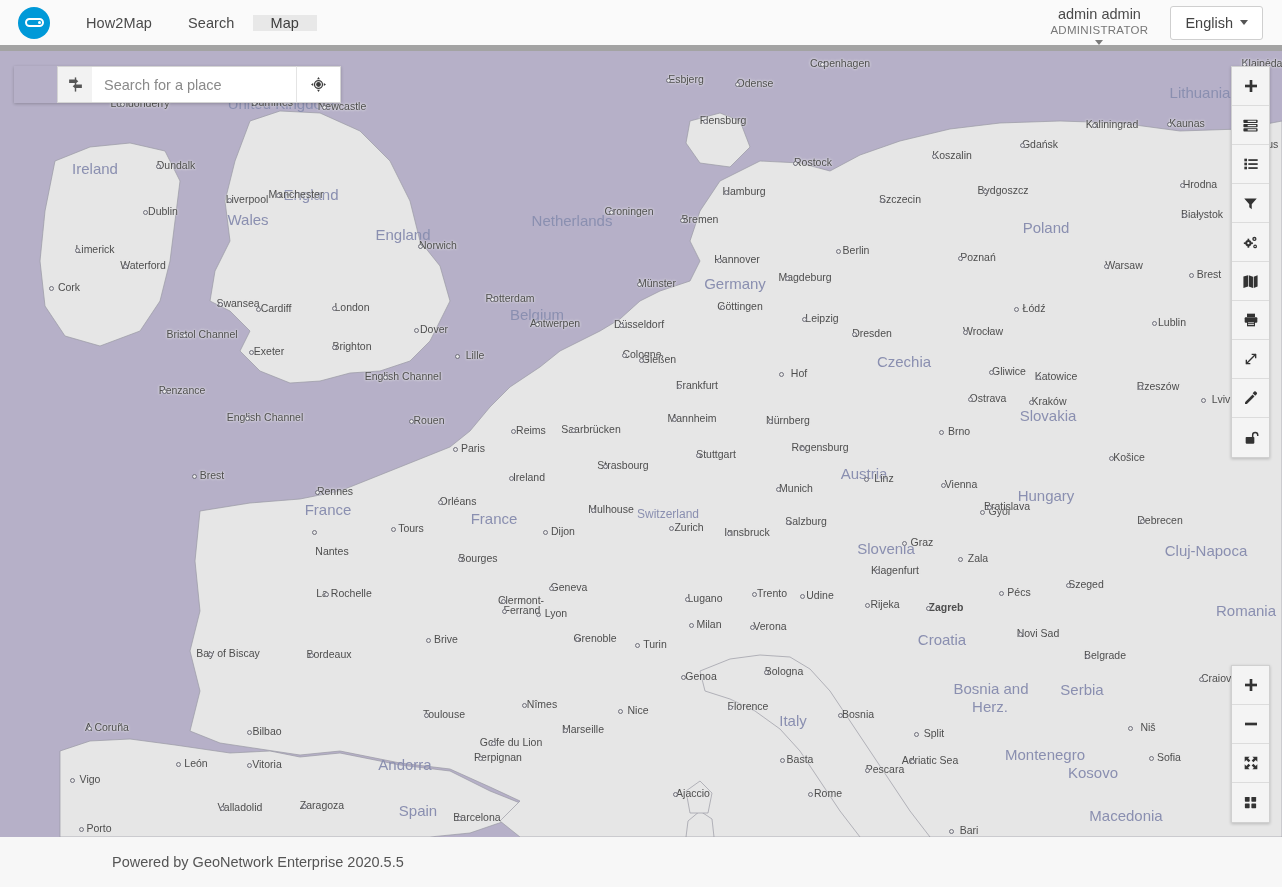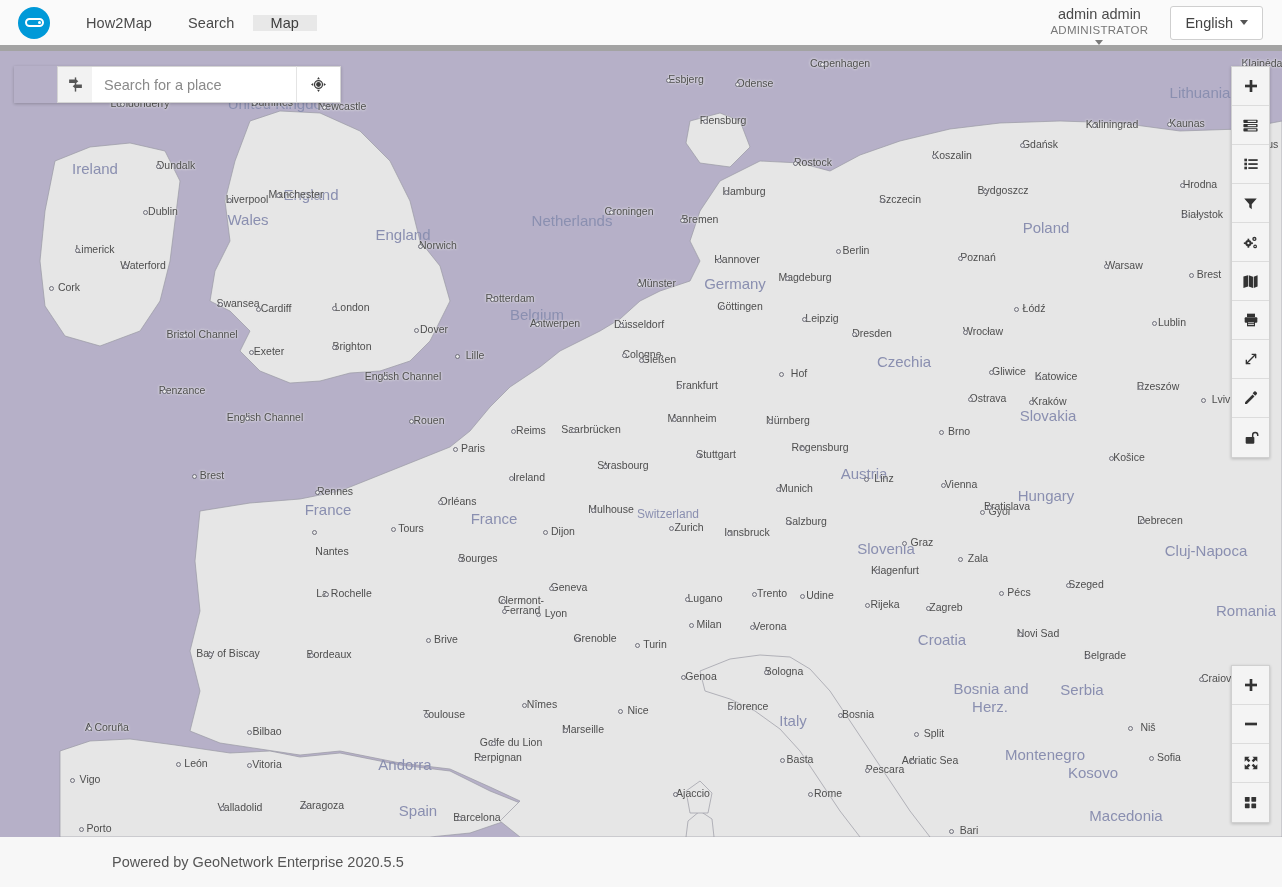--- a/index.html
+++ b/index.html
@@ -458,21 +458,21 @@
       <div style="position: absolute; left: 969px; top: 779px; transform: translate(-50%, -50%); font-size: 10.5px; color: rgb(78, 78, 78); white-space: nowrap; text-shadow: rgb(230, 230, 230) 0px 0px 3px, rgb(230, 230, 230) 0px 0px 2px;">Bari</div>
       <div style="position: absolute; left: 949px; top: 778px; width: 5px; height: 5px; border-radius: 50%; border: 1px solid rgb(112, 112, 124); background: rgb(230, 230, 230);"></div>
       <div style="position: absolute; left: 885px; top: 718px; transform: translate(-50%, -50%); font-size: 10.5px; color: rgb(78, 78, 78); white-space: nowrap; text-shadow: rgb(230, 230, 230) 0px 0px 3px, rgb(230, 230, 230) 0px 0px 2px;">Pescara</div>
       <div style="position: absolute; left: 865px; top: 717px; width: 5px; height: 5px; border-radius: 50%; border: 1px solid rgb(112, 112, 124); background: rgb(230, 230, 230);"></div>
       <div style="position: absolute; left: 930px; top: 709px; transform: translate(-50%, -50%); font-size: 10.5px; color: rgb(78, 78, 78); white-space: nowrap; text-shadow: rgb(230, 230, 230) 0px 0px 3px, rgb(230, 230, 230) 0px 0px 2px;">Adriatic Sea</div>
       <div style="position: absolute; left: 910px; top: 708px; width: 5px; height: 5px; border-radius: 50%; border: 1px solid rgb(112, 112, 124); background: rgb(230, 230, 230);"></div>
       <div style="position: absolute; left: 800px; top: 708px; transform: translate(-50%, -50%); font-size: 10.5px; color: rgb(78, 78, 78); white-space: nowrap; text-shadow: rgb(230, 230, 230) 0px 0px 3px, rgb(230, 230, 230) 0px 0px 2px;">Basta</div>
       <div style="position: absolute; left: 780px; top: 707px; width: 5px; height: 5px; border-radius: 50%; border: 1px solid rgb(112, 112, 124); background: rgb(230, 230, 230);"></div>
       <div style="position: absolute; left: 693px; top: 742px; transform: translate(-50%, -50%); font-size: 10.5px; color: rgb(78, 78, 78); white-space: nowrap; text-shadow: rgb(230, 230, 230) 0px 0px 3px, rgb(230, 230, 230) 0px 0px 2px;">Ajaccio</div>
       <div style="position: absolute; left: 673px; top: 741px; width: 5px; height: 5px; border-radius: 50%; border: 1px solid rgb(112, 112, 124); background: rgb(230, 230, 230);"></div>
-      <div style="position: absolute; left: 946px; top: 556px; transform: translate(-50%, -50%); font-size: 10.5px; color: rgb(78, 78, 78); white-space: nowrap; text-shadow: rgb(230, 230, 230) 0px 0px 3px, rgb(230, 230, 230) 0px 0px 2px;">Zagreb</div>
+      <div style="position: absolute; left: 946px; top: 556px; transform: translate(-50%, -50%); font-size: 10.5px; color: rgb(78, 78, 78); white-space: nowrap; text-shadow: rgb(230, 230, 230) 0px 0px 3px, rgb(230, 230, 230) 0px 0px 2px; font-weight: bold;">Zagreb</div>
       <div style="position: absolute; left: 926px; top: 555px; width: 5px; height: 5px; border-radius: 50%; border: 1px solid rgb(112, 112, 124); background: rgb(230, 230, 230);"></div>
       <div style="position: absolute; left: 885px; top: 553px; transform: translate(-50%, -50%); font-size: 10.5px; color: rgb(78, 78, 78); white-space: nowrap; text-shadow: rgb(230, 230, 230) 0px 0px 3px, rgb(230, 230, 230) 0px 0px 2px;">Rijeka</div>
       <div style="position: absolute; left: 865px; top: 552px; width: 5px; height: 5px; border-radius: 50%; border: 1px solid rgb(112, 112, 124); background: rgb(230, 230, 230);"></div>
       <div style="position: absolute; left: 1019px; top: 541px; transform: translate(-50%, -50%); font-size: 10.5px; color: rgb(78, 78, 78); white-space: nowrap; text-shadow: rgb(230, 230, 230) 0px 0px 3px, rgb(230, 230, 230) 0px 0px 2px;">Pécs</div>
       <div style="position: absolute; left: 999px; top: 540px; width: 5px; height: 5px; border-radius: 50%; border: 1px solid rgb(112, 112, 124); background: rgb(230, 230, 230);"></div>
       <div style="position: absolute; left: 978px; top: 507px; transform: translate(-50%, -50%); font-size: 10.5px; color: rgb(78, 78, 78); white-space: nowrap; text-shadow: rgb(230, 230, 230) 0px 0px 3px, rgb(230, 230, 230) 0px 0px 2px;">Zala</div>
       <div style="position: absolute; left: 958px; top: 506px; width: 5px; height: 5px; border-radius: 50%; border: 1px solid rgb(112, 112, 124); background: rgb(230, 230, 230);"></div>
       <div style="position: absolute; left: 1038px; top: 582px; transform: translate(-50%, -50%); font-size: 10.5px; color: rgb(78, 78, 78); white-space: nowrap; text-shadow: rgb(230, 230, 230) 0px 0px 3px, rgb(230, 230, 230) 0px 0px 2px;">Novi Sad</div>
       <div style="position: absolute; left: 1018px; top: 581px; width: 5px; height: 5px; border-radius: 50%; border: 1px solid rgb(112, 112, 124); background: rgb(230, 230, 230);"></div>
       <div style="position: absolute; left: 1105px; top: 604px; transform: translate(-50%, -50%); font-size: 10.5px; color: rgb(78, 78, 78); white-space: nowrap; text-shadow: rgb(230, 230, 230) 0px 0px 3px, rgb(230, 230, 230) 0px 0px 2px;">Belgrade</div>

